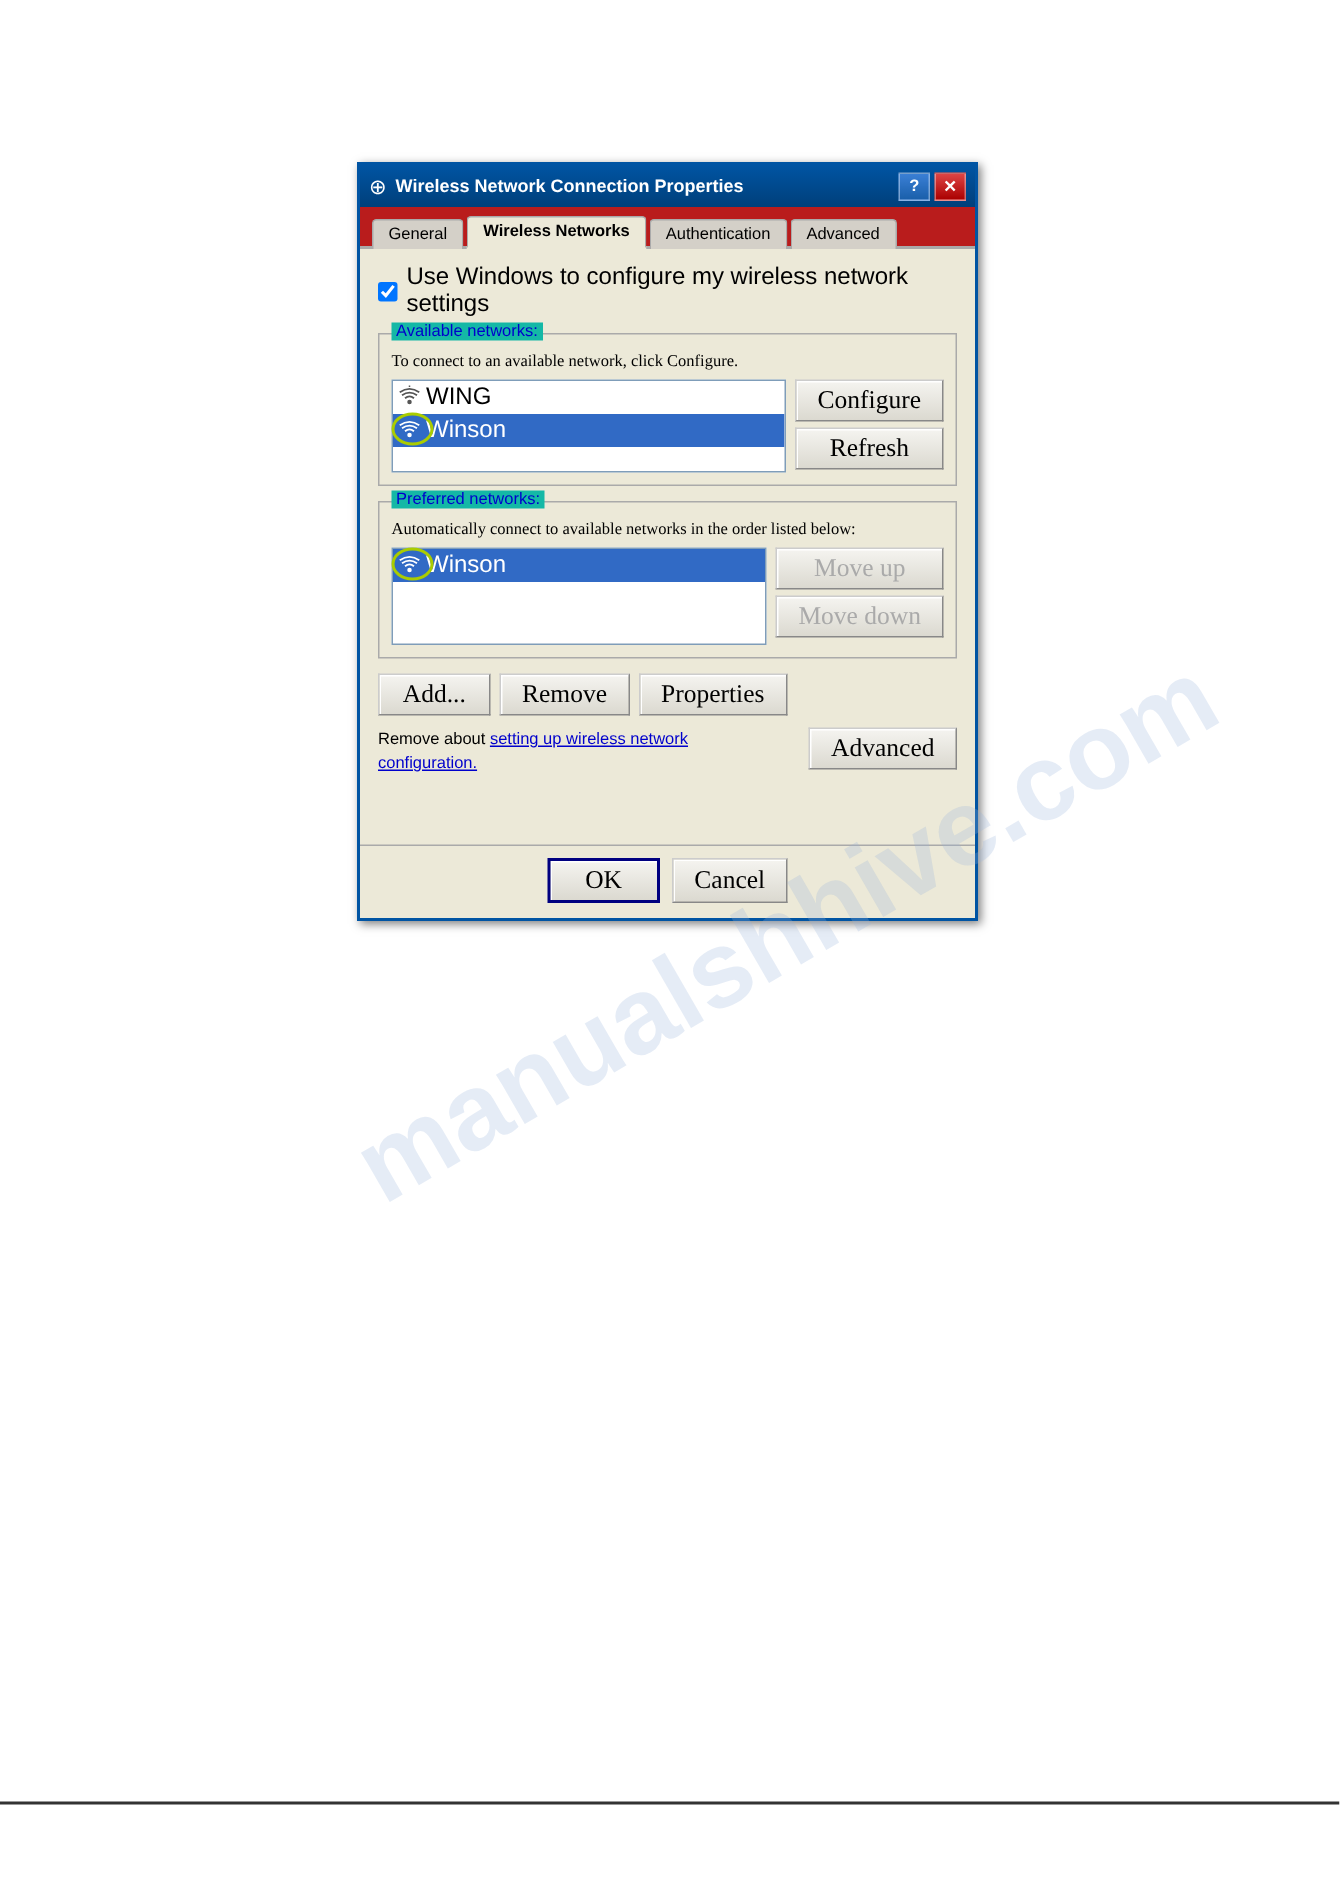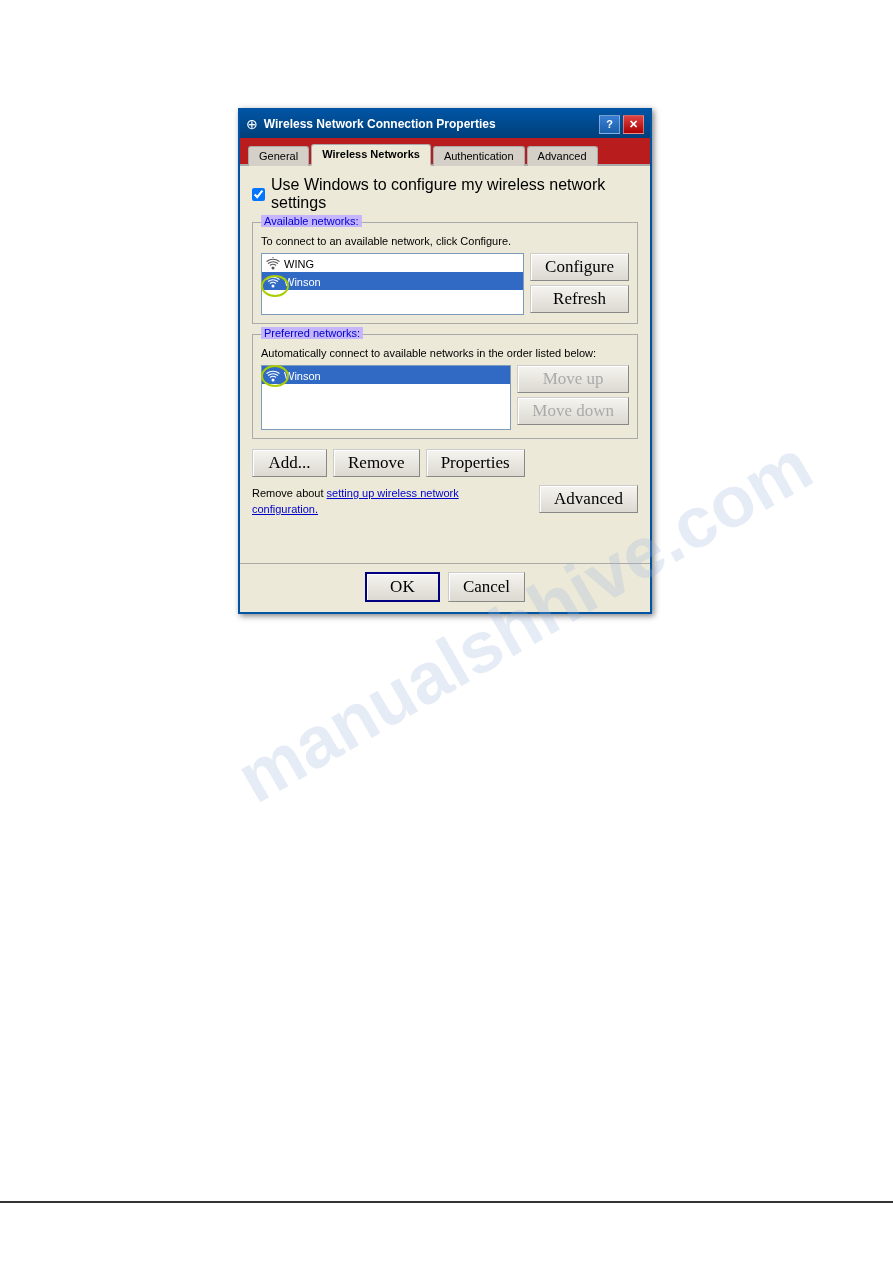--- a/index.html
+++ b/index.html
@@ -171,49 +171,49 @@
       margin-bottom: 10px;
       padding: 6px 8px 8px 8px;
       position: relative;
       background: #ece9d8;
     }
 
     .group-label {
       position: absolute;
       top: -8px;
       left: 8px;
-      background: #c4b5fd;
+      background: #14b8a6;
       padding: 0 3px;
       font-size: 11px;
       color: #0000cc;
       font-family: Tahoma, sans-serif;
     }
 
     .group-desc {
       font-size: 11px;
-      font-family: Liberation Sans, sans-serif;
+      font-family: Liberation Serif, serif;
       margin-bottom: 6px;
       padding-top: 2px;
     }
 
     
     .network-list {
       border: 1px solid #7f9db9;
       background: #ffffff;
       height: 62px;
       overflow: hidden;
       position: relative;
     }
 
     .network-item {
       display: flex;
-      align-items: flex-end;
+      align-items: flex-start;
       gap: 4px;
       padding: 2px 4px;
-      font-size: 11px;
+      font-size: 16px;
       font-family: Tahoma, sans-serif;
       cursor: pointer;
     }
 
     .network-item.selected {
       background: #316ac5;
       color: #ffffff;
     }
 
     

